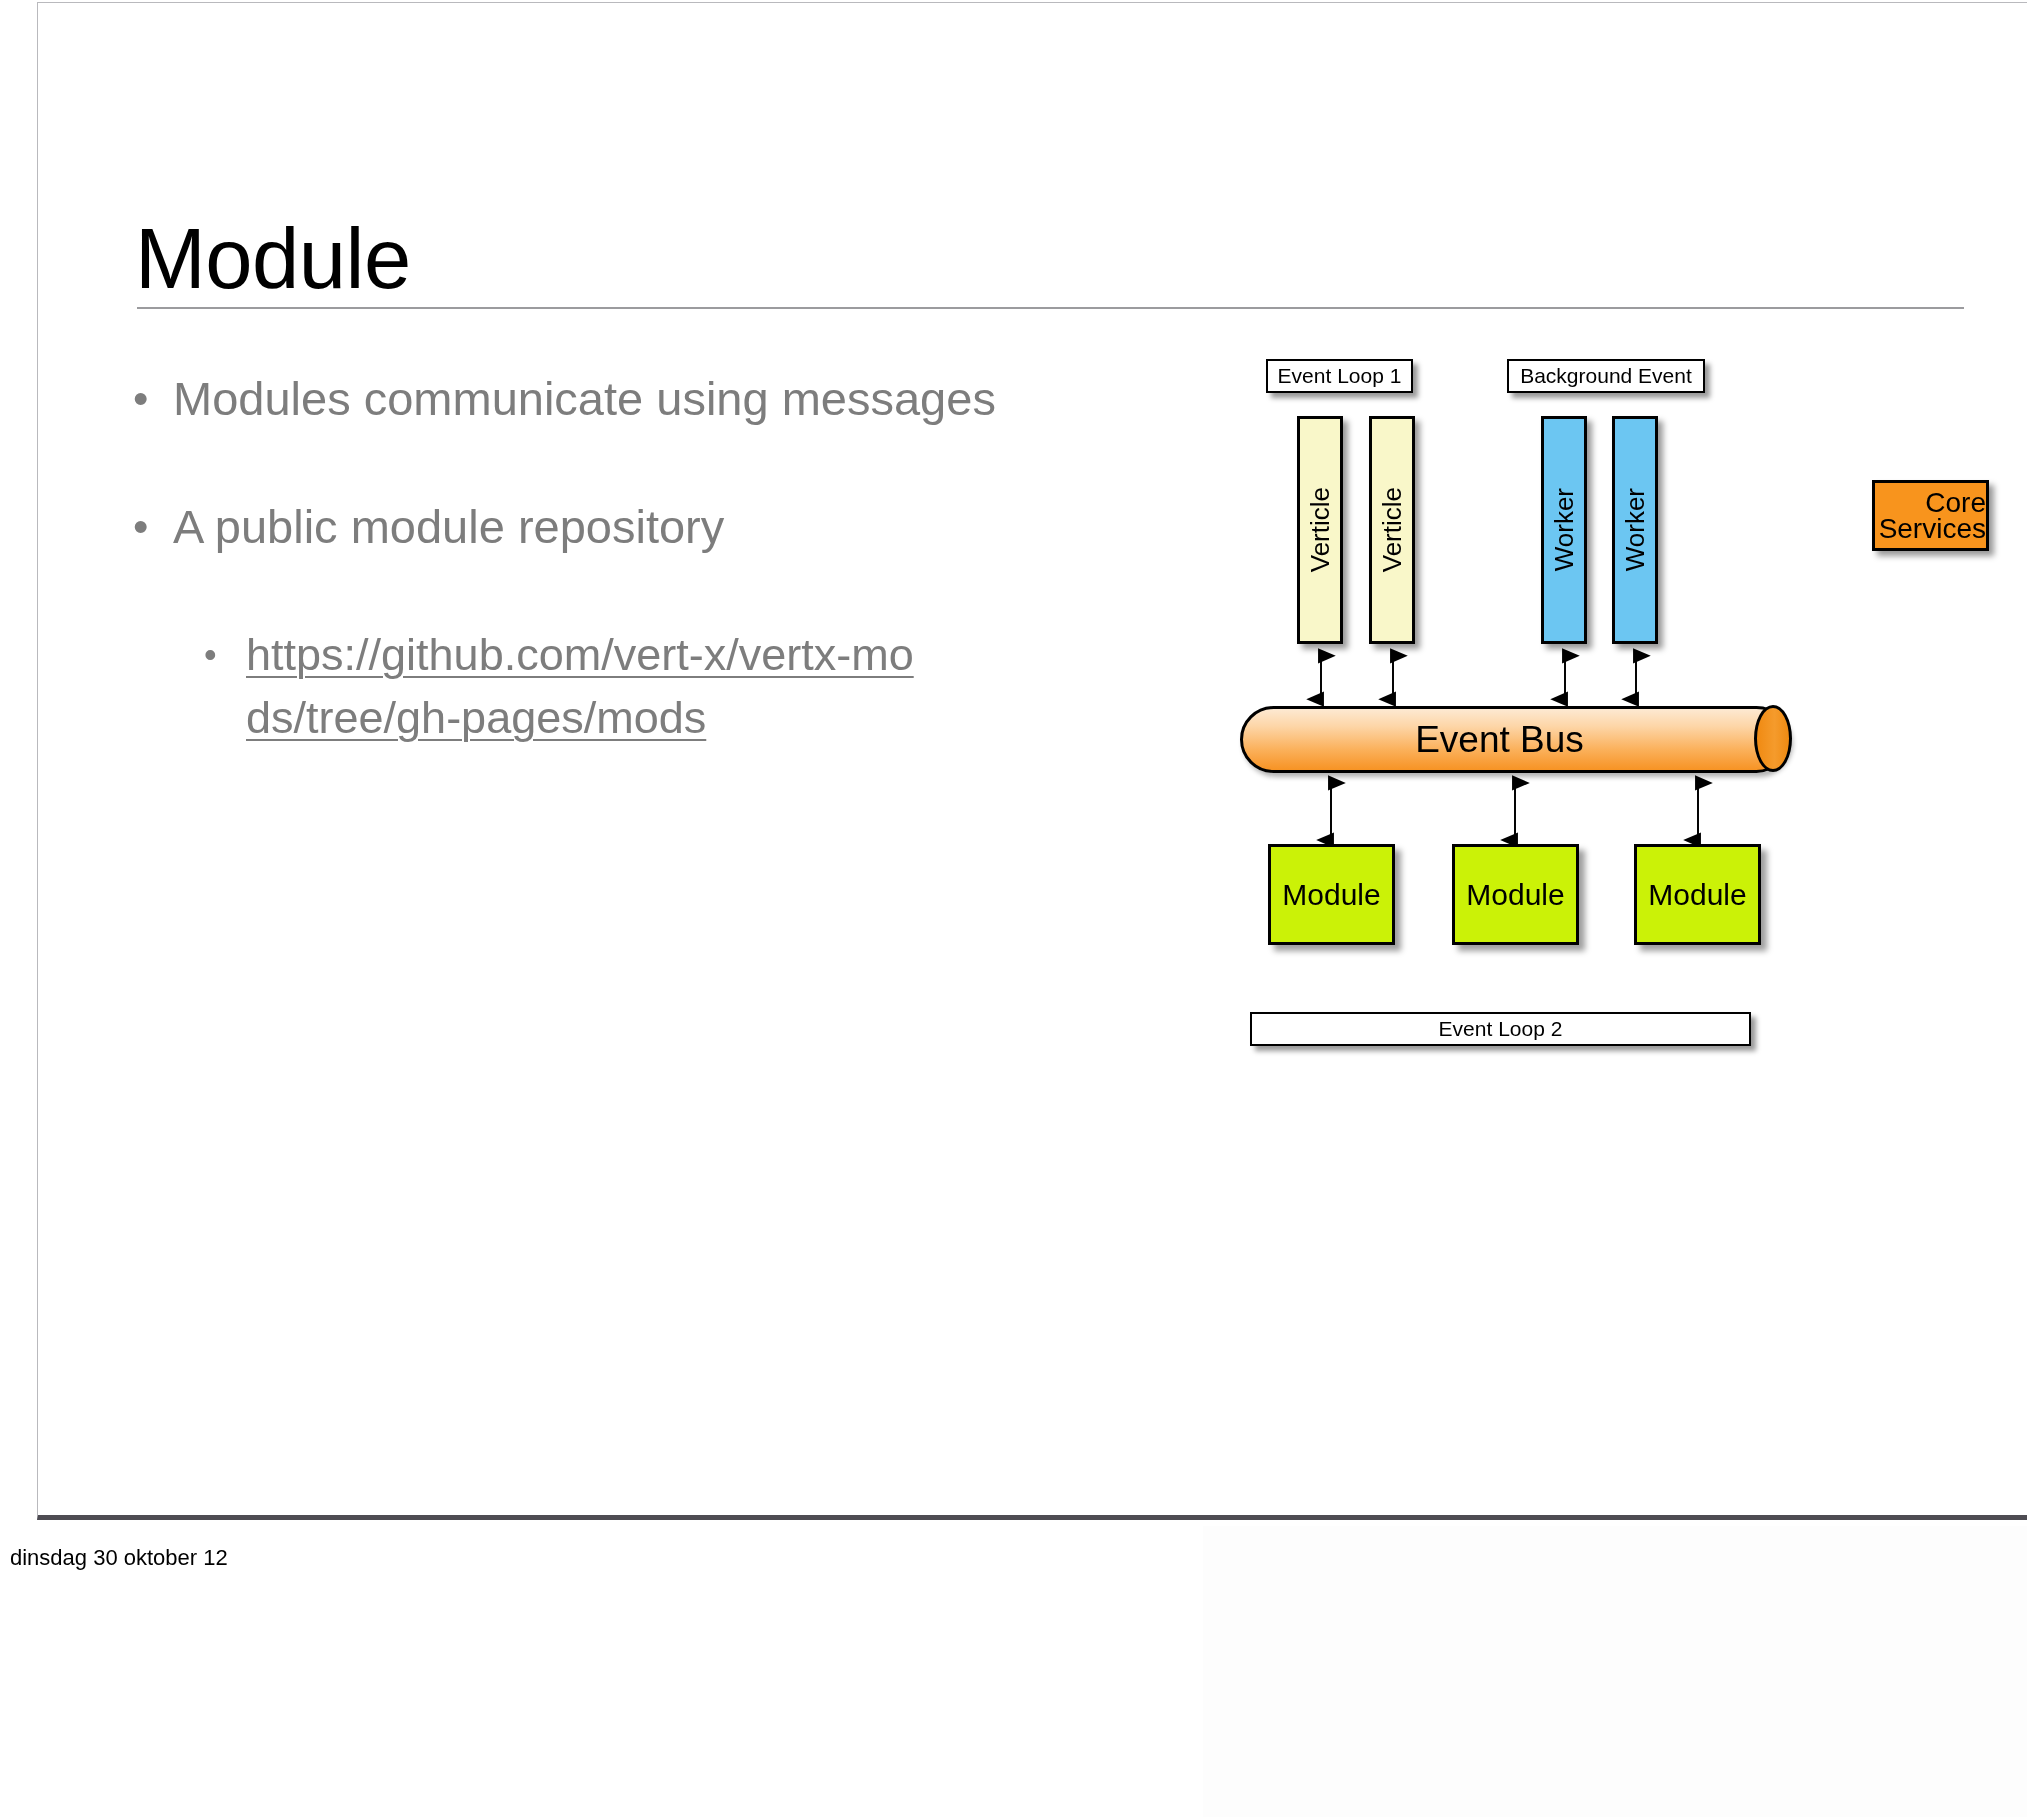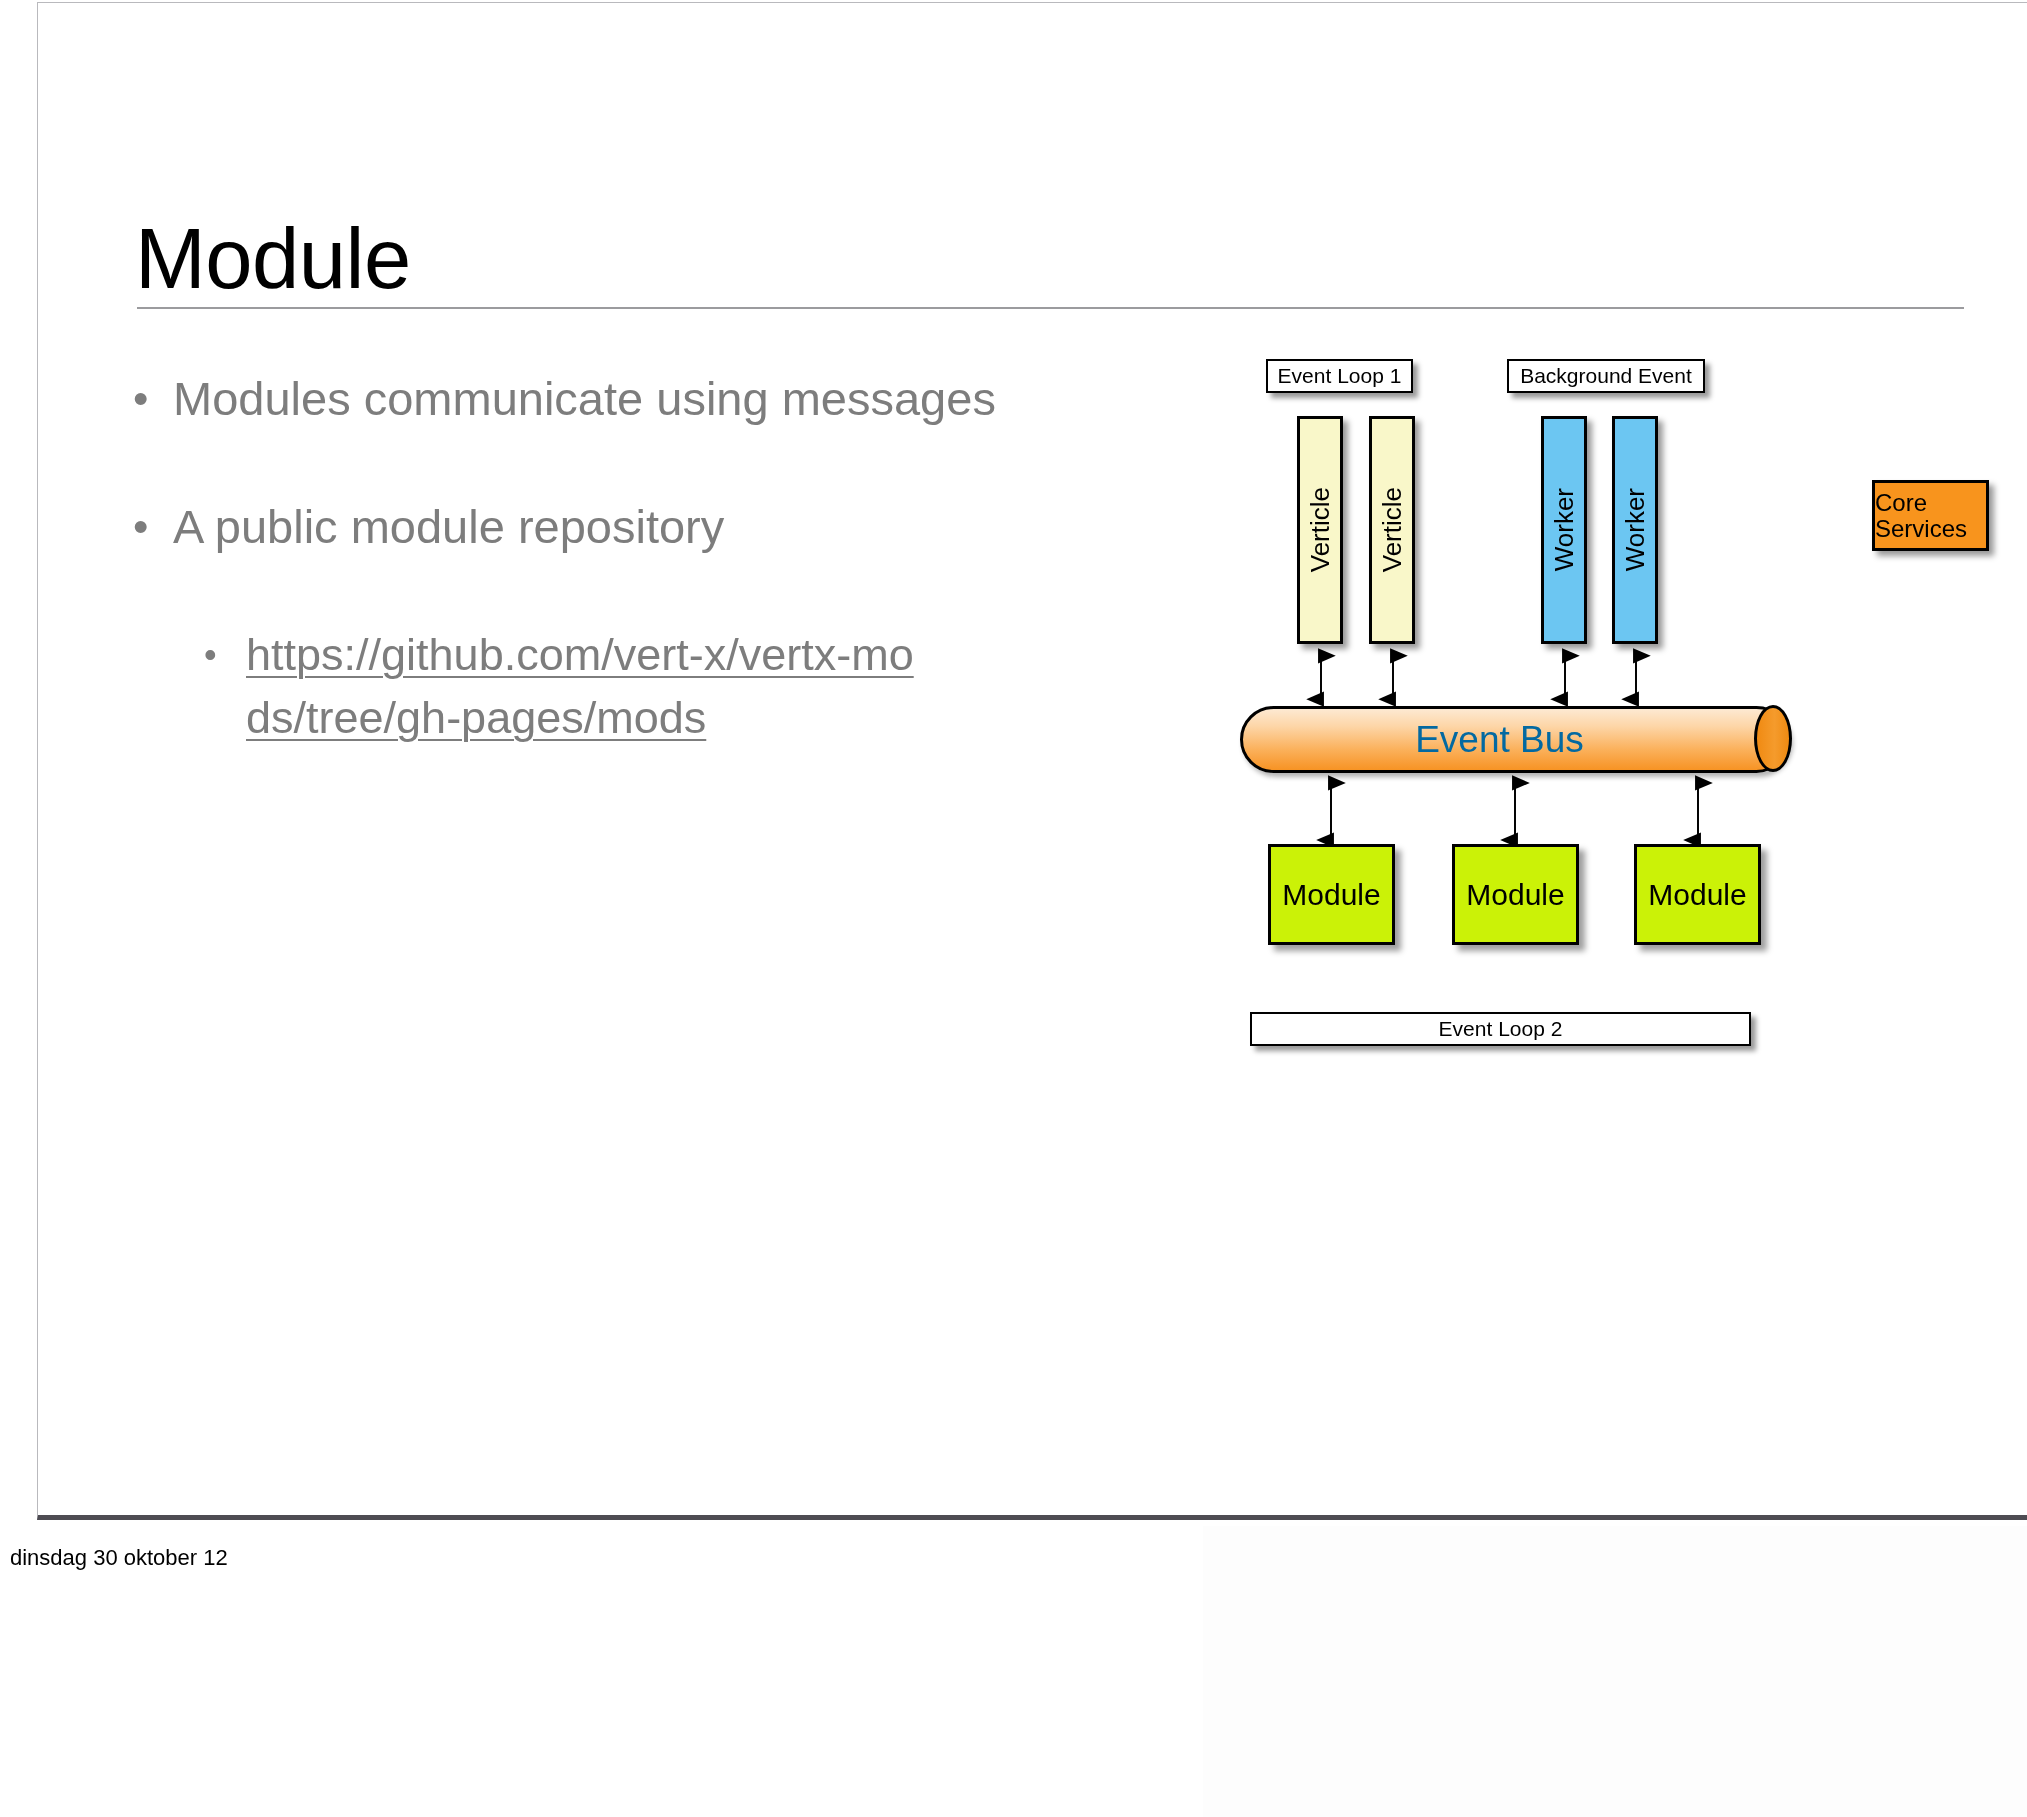--- a/index.html
+++ b/index.html
@@ -140,22 +140,22 @@
   #box-worker-2   { left: 376px; top: 57px; width: 46px; height: 228px; }
 
   #box-core-services {
     position: absolute;
     left: 636px; top: 121px;
     width: 117px; height: 71px;
     background: #f8941d;
     border: 3px solid #000000;
     box-shadow: 5px 5px 6px rgba(0,0,0,0.40);
     display: flex; flex-direction: column;
-    align-items: flex-start; justify-content: center;
-    font-size: 24px; line-height: 26px;
+    align-items: flex-end; justify-content: center;
+    font-size: 28px; line-height: 26px;
     color: #000000; text-align: center;
   }
 
   
   #event-bus {
     position: absolute;
     left: 4px; top: 347px;
     width: 550px; height: 67px;
   }
   #event-bus .body {
@@ -169,21 +169,21 @@
     position: absolute;
     right: -2px; top: -1px;
     width: 38px; height: 67px;
     border: 3px solid #000000;
     border-radius: 50%;
     background: linear-gradient(to right, #f08a12 0%, #f59b2c 55%, #ef8a12 100%);
   }
   #event-bus .label {
     position: absolute; inset: 0;
     display: flex; align-items: center; justify-content: center;
-    font-size: 37px; color: #0369a1;
+    font-size: 37px; color: #000000;
     padding-right: 31px;
     text-align: right;
   }
 
   .module-box {
     position: absolute;
     width: 127px; height: 101px;
     background: #cbf207;
     border: 3px solid #000000;
     box-shadow: 6px 6px 6px rgba(0,0,0,0.38);

